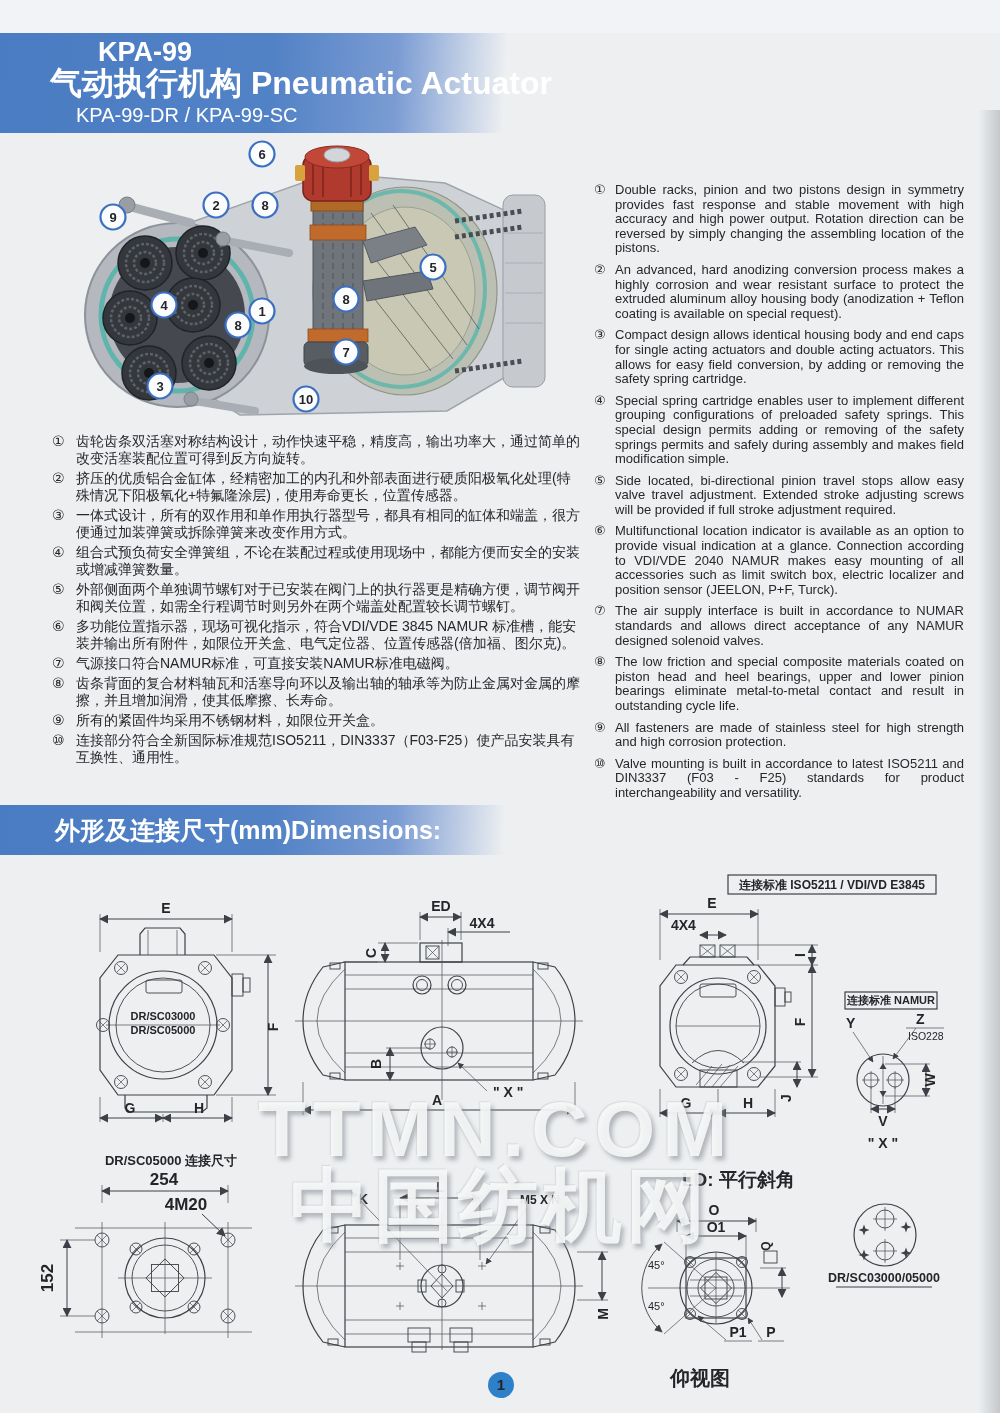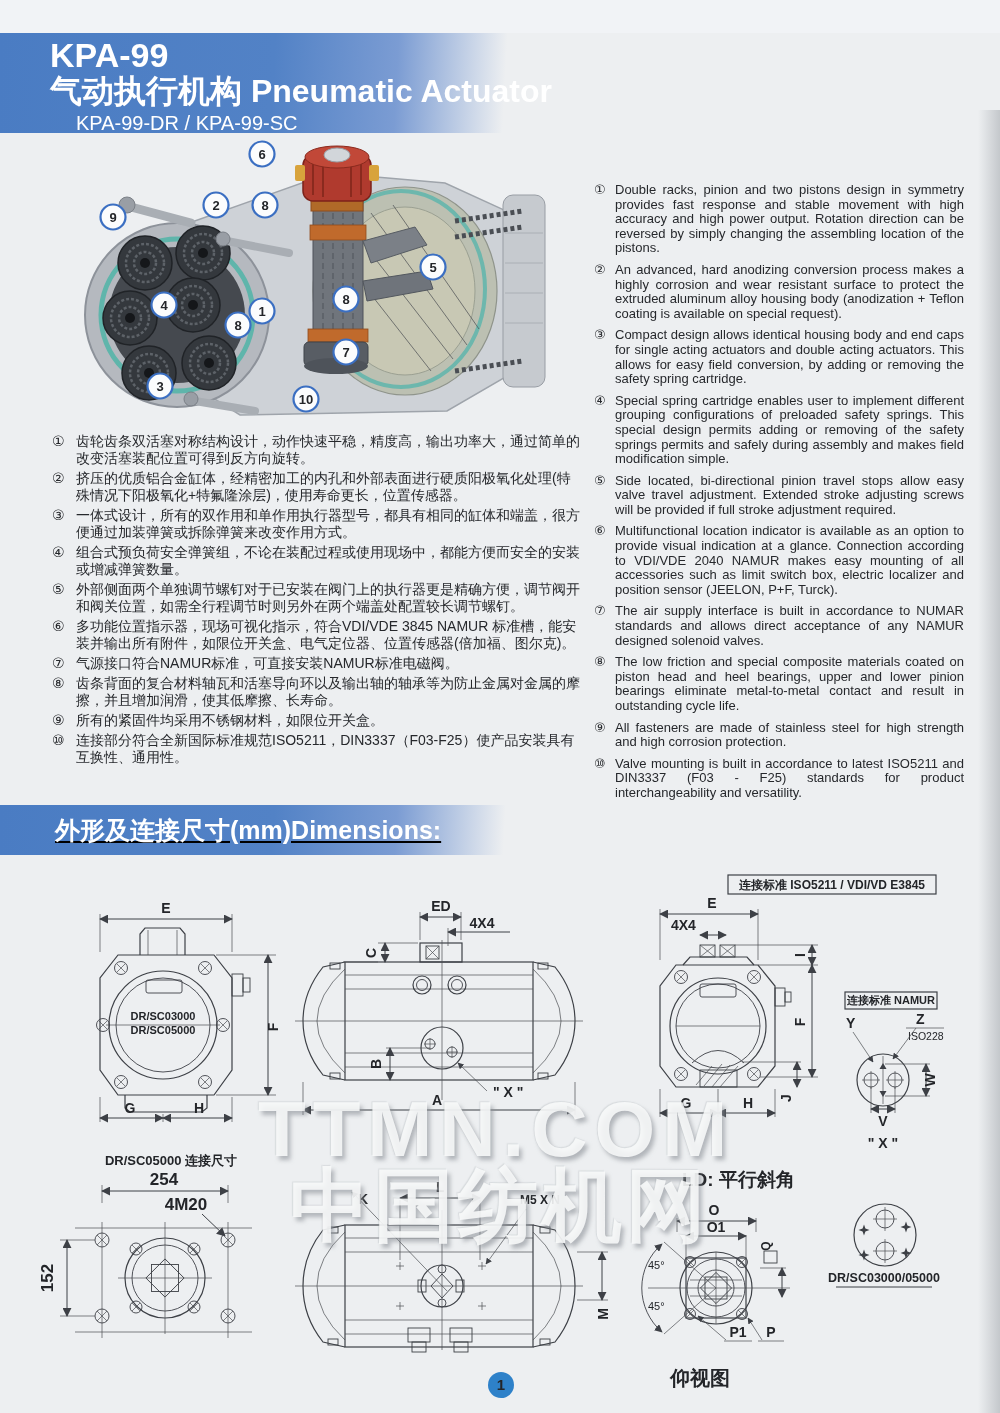--- a/index.html
+++ b/index.html
@@ -2,26 +2,26 @@
 <html><head>
 <meta charset="utf-8">
 <style>
   html,body{margin:0;padding:0;background:#d8dadd;}
   .page{position:relative;width:1000px;height:1413px;background:#edeff1;overflow:hidden;
         font-family:"Liberation Sans","DejaVu Sans",sans-serif;}
   .topstrip{position:absolute;top:0;left:0;width:100%;height:33px;background:#f1f3f6;}
   .banner{position:absolute;left:0;top:33px;width:720px;height:100px;box-sizing:border-box;
           padding:5px 0 0 50px;color:#fff;
           background:linear-gradient(93deg,#4a7cc3 0%,#5282c6 38%,#7b9cd3 55%,rgba(237,239,241,0) 70%);}
-  .banner .code{font-size:34px;font-weight:bold;line-height:1.05;}
+  .banner .code{font-size:27px;font-weight:bold;line-height:1.05;margin-left:48px;}
   .banner .title{font-size:32px;font-weight:bold;line-height:1.12;}
   .banner .models{font-size:20px;line-height:1.3;margin-left:26px;}
   .dim-banner{position:absolute;left:0;top:805px;width:720px;height:50px;display:flex;align-items:center;
           box-sizing:border-box;padding-left:55px;
-          background:linear-gradient(93deg,#4a7cc3 0%,#5282c6 38%,#7b9cd3 55%,rgba(237,239,241,0) 70%);text-decoration:underline;}
+          background:linear-gradient(93deg,#4a7cc3 0%,#5282c6 38%,#7b9cd3 55%,rgba(237,239,241,0) 70%);}
   .dim-banner .t{font-size:25px;font-weight:bold;color:#fff;}
   .illustration{position:absolute;left:75px;top:133px;width:490px;height:300px;}
   .features-zh{position:absolute;left:52px;top:433px;width:532px;}
   .features-zh .feat{position:relative;padding-left:24px;margin-bottom:3px;font-size:14px;line-height:17px;color:#26282c;}
   .features-zh .num{position:absolute;left:0;top:0;}
   .features-en{position:absolute;left:594px;top:183px;width:370px;}
   .features-en .feat{position:relative;padding-left:21px;margin-bottom:7px;font-size:13px;line-height:14.6px;
                      color:#26282c;text-align:justify;}
   .features-en .num{position:absolute;left:0;top:0;}
   .drawings{position:absolute;left:0;top:870px;width:1000px;height:543px;}

